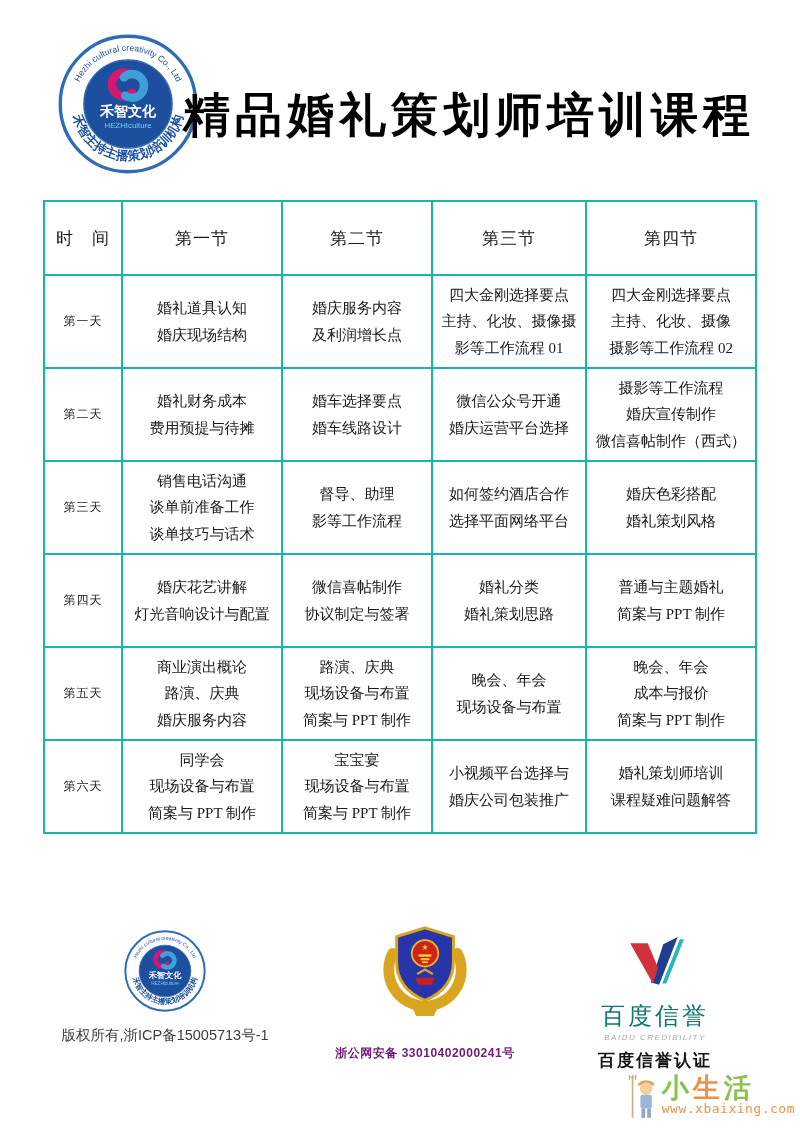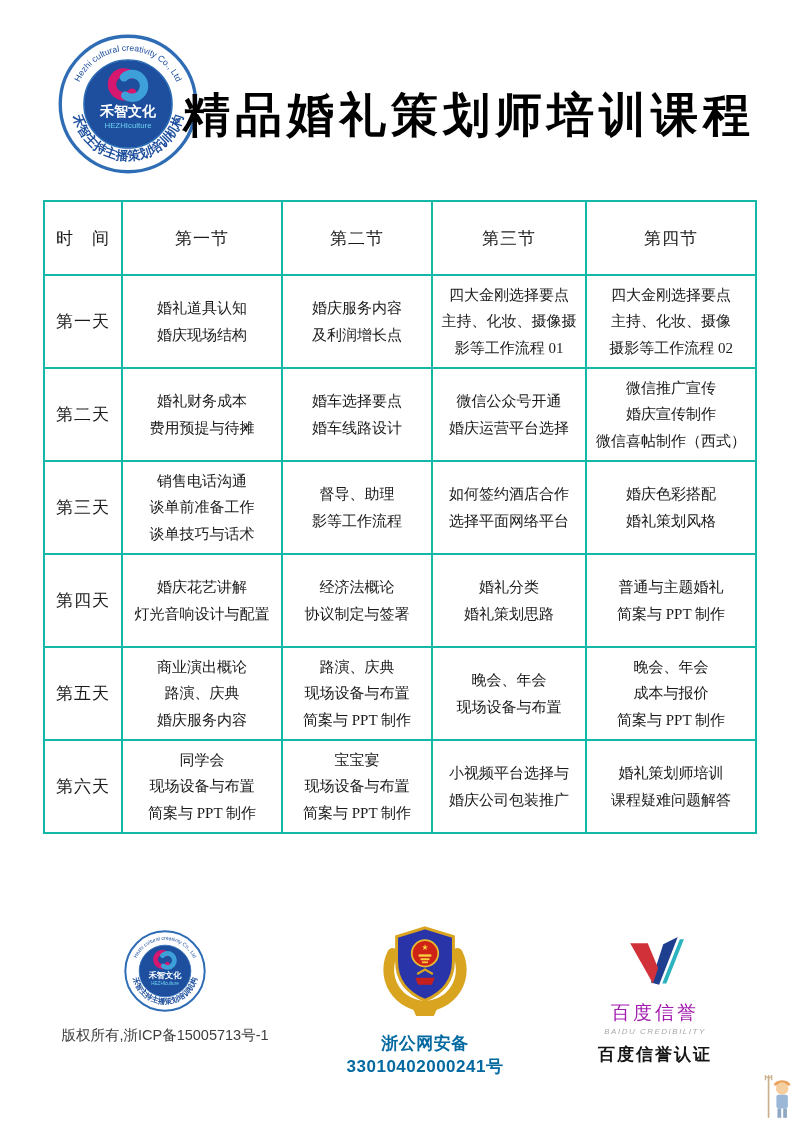--- a/index.html
+++ b/index.html
@@ -18,28 +18,28 @@
   .course-table{
     position:absolute;left:43px;top:200px;width:712px;border-collapse:collapse;table-layout:fixed;
   }
   .course-table th,.course-table td{
     border:2px solid #14b8a6;text-align:center;vertical-align:middle;
     white-space:pre-line;padding:2px 3px;font-weight:normal;
   }
   .course-table thead th{height:68px;font-size:17px;letter-spacing:1px;}
   .course-table tbody tr{height:93px;}
   .course-table td{font-size:15px;line-height:1.75;}
-  .course-table td.day{font-size:17px;letter-spacing:1px;}
+  .course-table td.day{font-size:12px;letter-spacing:1px;}
   
   .footer-left{position:absolute;left:58px;top:930px;width:214px;text-align:center;}
   .icp-text{margin:10px 0 0 0;font-family:"Liberation Sans",sans-serif;font-size:14.5px;color:#3d3d3d;}
   .footer-center{position:absolute;left:318px;top:922px;width:214px;text-align:center;}
-  .police-text{margin:8px 0 0 0;font-family:"Liberation Sans",sans-serif;font-size:17px;font-weight:bold;color:#0369a1;letter-spacing:0.5px;}
+  .police-text{margin:21px 0 0 0;font-family:"Liberation Sans",sans-serif;font-size:12px;font-weight:bold;color:#701a75;letter-spacing:0.5px;}
   .footer-right{position:absolute;left:580px;top:936px;width:150px;text-align:center;font-family:"Liberation Sans",sans-serif;}
-  .baidu-cn{margin:2px 0 0 0;font-size:19px;color:#a21caf;letter-spacing:3px;}
+  .baidu-cn{margin:2px 0 0 0;font-size:24px;color:#0f766e;letter-spacing:3px;}
   .baidu-en{margin:1px 0 0 0;font-size:8px;color:#a9a9a9;letter-spacing:1.5px;font-style:italic;}
   .baidu-cert{margin:7px 0 0 0;font-size:17px;font-weight:bold;color:#141414;letter-spacing:2px;}
   
   .watermark{position:absolute;right:5px;bottom:6px;display:flex;align-items:flex-start;font-family:"Liberation Sans",sans-serif;}
   .wm-text{margin-left:3px;}
   .wm-name{font-size:27px;font-weight:bold;line-height:28px;letter-spacing:4px;}
   .wm-c1,.wm-c3{color:#8bbf4e;}
   .wm-c2{color:#f09046;}
   .wm-url{font-family:"DejaVu Sans Mono",monospace;font-size:13px;color:#f09046;margin-top:-1px;letter-spacing:0.5px;}
 </style>
@@ -103,41 +103,41 @@
 摄影等工作流程 02</td>
       </tr>
       <tr>
         <td class="day">第二天</td>
         <td>婚礼财务成本
 费用预提与待摊</td>
         <td>婚车选择要点
 婚车线路设计</td>
         <td>微信公众号开通
 婚庆运营平台选择</td>
-        <td>微信推广宣传
+        <td>摄影等工作流程
 婚庆宣传制作
 微信喜帖制作（西式）</td>
       </tr>
       <tr>
         <td class="day">第三天</td>
         <td>销售电话沟通
 谈单前准备工作
 谈单技巧与话术</td>
         <td>督导、助理
 影等工作流程</td>
         <td>如何签约酒店合作
 选择平面网络平台</td>
         <td>婚庆色彩搭配
 婚礼策划风格</td>
       </tr>
       <tr>
         <td class="day">第四天</td>
         <td>婚庆花艺讲解
 灯光音响设计与配置</td>
-        <td>经济法概论
+        <td>微信喜帖制作
 协议制定与签署</td>
         <td>婚礼分类
 婚礼策划思路</td>
         <td>普通与主题婚礼
 简案与 PPT 制作</td>
       </tr>
       <tr>
         <td class="day">第五天</td>
         <td>商业演出概论
 路演、庆典
@@ -219,15 +219,21 @@
   <div class="watermark">
     <svg viewBox="0 0 30 46" width="32" height="48">
       <line x1="5" y1="3" x2="5" y2="42" stroke="#c9b089" stroke-width="1.6"></line>
       <path d="M2 3 L8 3 M2 1 L2 6 M5 1 L5 6 M8 1 L8 6" stroke="#c9b089" stroke-width="1.2" fill="none"></path>
       <path d="M10 11 A8 5 0 0 1 26 11 Z" fill="#e8a05a"></path>
       <circle cx="18" cy="14" r="6" fill="#f6cfa0"></circle>
       <rect x="12.5" y="20" width="11" height="13" rx="2" fill="#9ab7d8"></rect>
       <rect x="13.5" y="33" width="3.6" height="9" fill="#8fa8c4"></rect>
       <rect x="19" y="33" width="3.6" height="9" fill="#8fa8c4"></rect>
     </svg>
+    <div class="wm-text">
+      <div class="wm-name">
+        <span class="wm-c1">小</span><span class="wm-c2">生</span><span class="wm-c3">活</span>
+      </div>
+      <div class="wm-url">www.xbaixing.com</div>
+    </div>
   </div>
 
 </div>
 
 </body></html>

